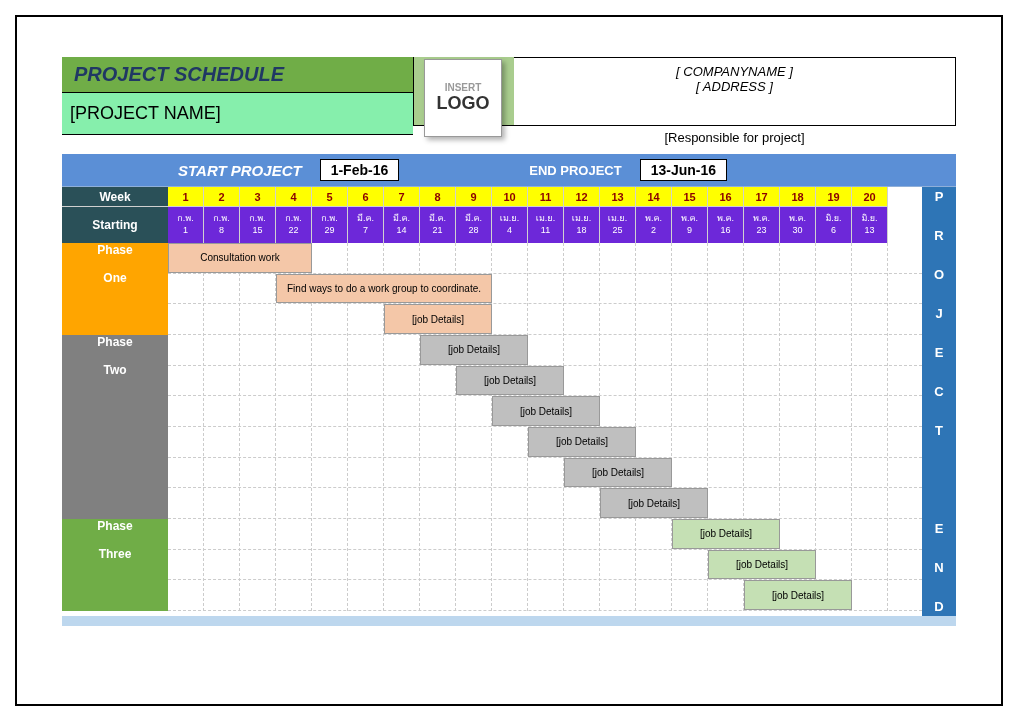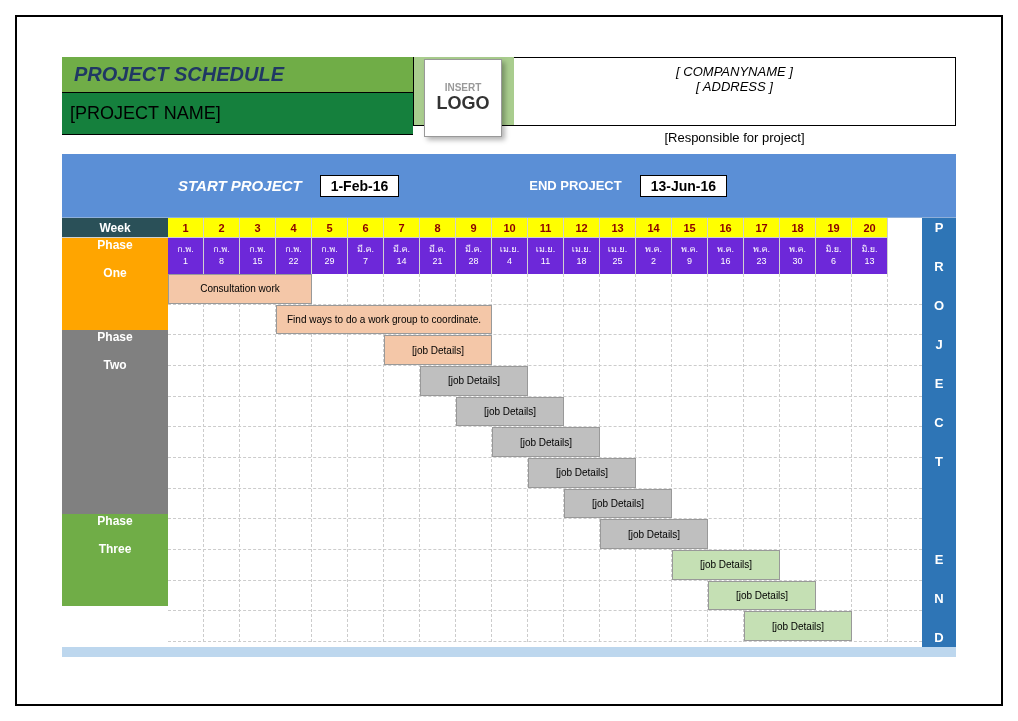--- a/index.html
+++ b/index.html
@@ -30,21 +30,21 @@
     background: #70AD47;
     color: #203864;
     font-weight: bold;
     font-style: italic;
     font-size: 20px;
     padding: 6px 12px;
     height: 38px;
     border-bottom: 1px solid #000;
   }
   .title-bottom {
-    background: #15803d;
+    background: #86efac;
     height: 46px;
     font-size: 18px;
     padding: 10px 8px;
     border-bottom: 1px solid #000;
   }
   .logo-block {
     width: 100px;
     background: #A9CD8E;
     border-bottom: 1px solid #000;
     position: relative;
@@ -82,21 +82,21 @@
     align-items: center;
     justify-content: space-around;
     font-style: italic;
     font-size: 13px;
     padding: 6px;
   }
   .company-block div:last-child { font-style: normal; margin-top: 36px; }
 
   .date-band {
     background: #5B8FD6;
-    height: 64px;
+    height: 33px;
     display: flex;
     align-items: center;
     padding: 0 6px;
     margin-top: 28px;
     border-bottom: 1px solid #8FAFD9;
     text-align: center;
   }
   .date-label {
     color: #fff;
     font-weight: bold;
@@ -273,20 +273,21 @@
   <div class="date-band">
     <span class="date-label">START PROJECT</span>
     <span class="date-val">1-Feb-16</span>
     <span class="date-label2">END PROJECT</span>
     <span class="date-val">13-Jun-16</span>
   </div>
 
   <div class="gantt-area">
     <div class="left-col">
       <div class="week-hdr">Week</div>
+      <div class="starting-hdr">Starting</div>
       <div class="phase-label phase-one">
         <div>Phase</div>
         <div>One</div>
       </div>
       <div class="phase-label phase-two">
         <div>Phase</div>
         <div>Two</div>
       </div>
       <div class="phase-label phase-three">
         <div>Phase</div>

